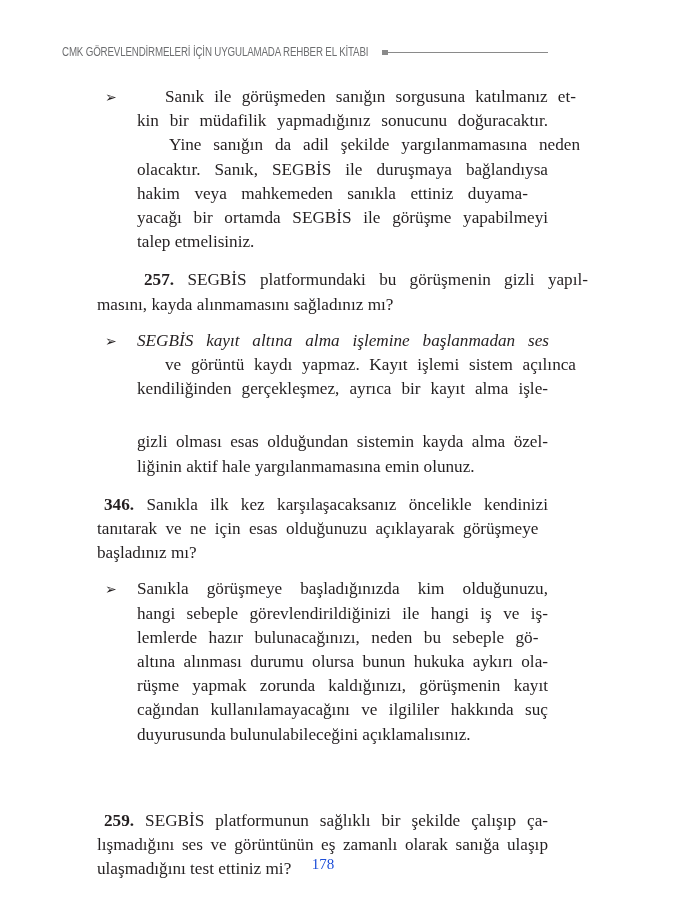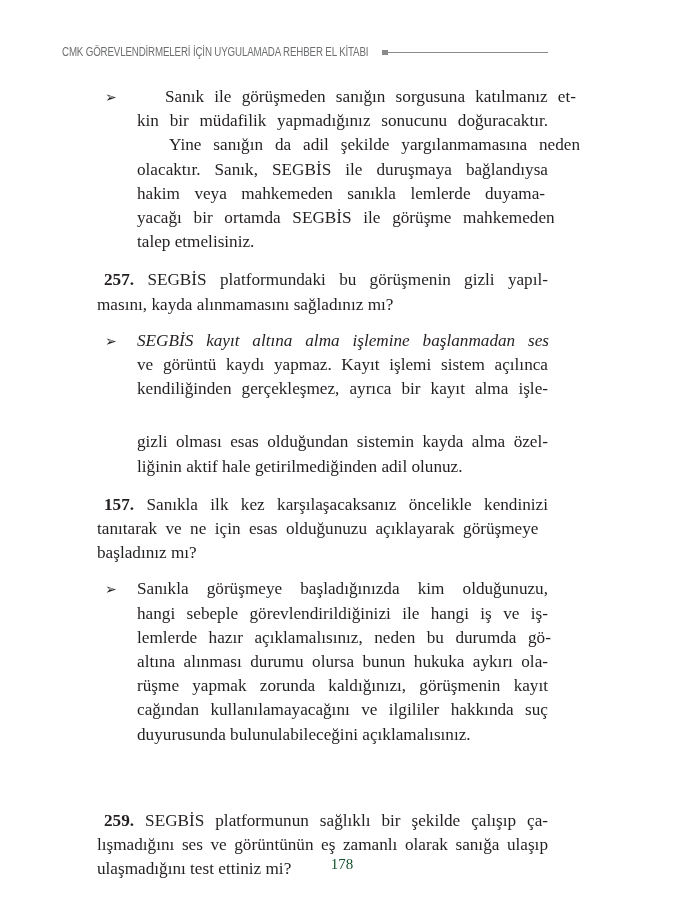--- a/index.html
+++ b/index.html
@@ -83,26 +83,25 @@
       justify-content: space-between;
       white-space: nowrap;
     }
     .jline.last {
       justify-content: flex-start;
       gap: 0.25em;
     }
     .page-number {
       position: absolute;
       top: 856px;
-      left: 0;
+      left: 16px;
       width: 614px;
       text-align: center;
       font-size: 15px;
-      color: #14532d;
-      padding-left: 35px;
+      color: #1d4ed8;
     }
   </style>
 </head>
 <body>
 
 <div class="header">
   <span class="header-title">CMK GÖREVLENDİRMELERİ İÇİN UYGULAMADA REHBER EL KİTABI</span>
   <span class="header-square"></span>
   <span class="header-line"></span>
 </div>
@@ -117,80 +116,80 @@
     <div class="jline">
         <span style="word-spacing: 6.4px;">kin bir müdafilik yapmadığınız sonucunu doğuracaktır.</span>
       </div>
     <div class="jline">
         <span style="word-spacing: 7.61719px; margin-left: 32px;">Yine sanığın da adil şekilde yargılanmamasına neden</span>
       </div>
     <div class="jline">
         <span style="word-spacing: 9.7375px;">olacaktır. Sanık, SEGBİS ile duruşmaya bağlandıysa</span>
       </div>
     <div class="jline">
-        <span style="word-spacing: 10.1281px;">hakim veya mahkemeden sanıkla lemlerde duyama-</span>
-      </div>
-    <div class="jline">
-        <span style="word-spacing: 7.40365px;">yacağı bir ortamda SEGBİS ile görüşme mahkemeden</span>
+        <span style="word-spacing: 10.1281px;">hakim veya mahkemeden sanıkla ettiniz duyama-</span>
+      </div>
+    <div class="jline">
+        <span style="word-spacing: 7.40365px;">yacağı bir ortamda SEGBİS ile görüşme yapabilmeyi</span>
       </div>
     <div class="jline last">
         <span>talep etmelisiniz.</span>
       </div>
   </div>
 
   <div class="question">
     <div class="jline q-first">
-        <span style="word-spacing: 8.99479px;"><b class="num">257.</b> <span>SEGBİS platformundaki bu görüşmenin gizli yapıl-</span></span>
+        <span style="word-spacing: 8.99479px; margin-left: 40px;"><b class="num">257.</b> <span>SEGBİS platformundaki bu görüşmenin gizli yapıl-</span></span>
       </div>
     <div class="jline last">
         <span>masını, kayda alınmamasını sağladınız mı?</span>
       </div>
   </div>
 
   <div class="bullet">
     <span class="arrow">➢</span>
     <div class="jline">
         <span style="word-spacing: 8.51562px; font-style: italic;">SEGBİS kayıt altına alma işlemine başlanmadan ses</span>
       </div>
     <div class="jline">
-        <span style="word-spacing: 5.39286px;">ve görüntü kaydı yapmaz. Kayıt işlemi sistem açılınca</span>
+        <span style="word-spacing: 5.39286px; margin-left: 28px;">ve görüntü kaydı yapmaz. Kayıt işlemi sistem açılınca</span>
       </div>
     <div class="jline">
         <span style="word-spacing: 5.74219px;">kendiliğinden gerçekleşmez, ayrıca bir kayıt alma işle-</span>
       </div>
     <div class="jline">
         <span style="word-spacing: 4.09375px; margin-top: 29px;">gizli olması esas olduğundan sistemin kayda alma özel-</span>
       </div>
     <div class="jline last">
-        <span>liğinin aktif hale getirilmediğinden adil olunuz.</span>
+        <span>liğinin aktif hale yargılanmamasına emin olunuz.</span>
       </div>
   </div>
 
   <div class="question">
     <div class="jline q-first">
-        <span style="word-spacing: 8.05469px;"><b class="num">157.</b> <span>Sanıkla ilk kez karşılaşacaksanız öncelikle kendinizi</span></span>
+        <span style="word-spacing: 8.05469px;"><b class="num">346.</b> <span>Sanıkla ilk kez karşılaşacaksanız öncelikle kendinizi</span></span>
       </div>
     <div class="jline">
         <span style="word-spacing: 4.09152px;">tanıtarak ve ne için esas olduğunuzu açıklayarak görüşmeye</span>
       </div>
     <div class="jline last">
         <span>başladınız mı?</span>
       </div>
   </div>
 
   <div class="bullet">
     <span class="arrow">➢</span>
     <div class="jline">
         <span style="word-spacing: 13.8438px;">Sanıkla görüşmeye başladığınızda kim olduğunuzu,</span>
       </div>
     <div class="jline">
         <span style="word-spacing: 7.09598px;">hangi sebeple görevlendirildiğinizi ile hangi iş ve iş-</span>
       </div>
     <div class="jline">
-        <span style="word-spacing: 7.17188px;">lemlerde hazır açıklamalısınız, neden bu durumda gö-</span>
+        <span style="word-spacing: 7.17188px;">lemlerde hazır bulunacağınızı, neden bu sebeple gö-</span>
       </div>
     <div class="jline">
         <span style="word-spacing: 4.09375px;">altına alınması durumu olursa bunun hukuka aykırı ola-</span>
       </div>
     <div class="jline">
         <span style="word-spacing: 8.88438px;">rüşme yapmak zorunda kaldığınızı, görüşmenin kayıt</span>
       </div>
     <div class="jline">
         <span style="word-spacing: 7.07812px;">cağından kullanılamayacağını ve ilgililer hakkında suç</span>
       </div>

